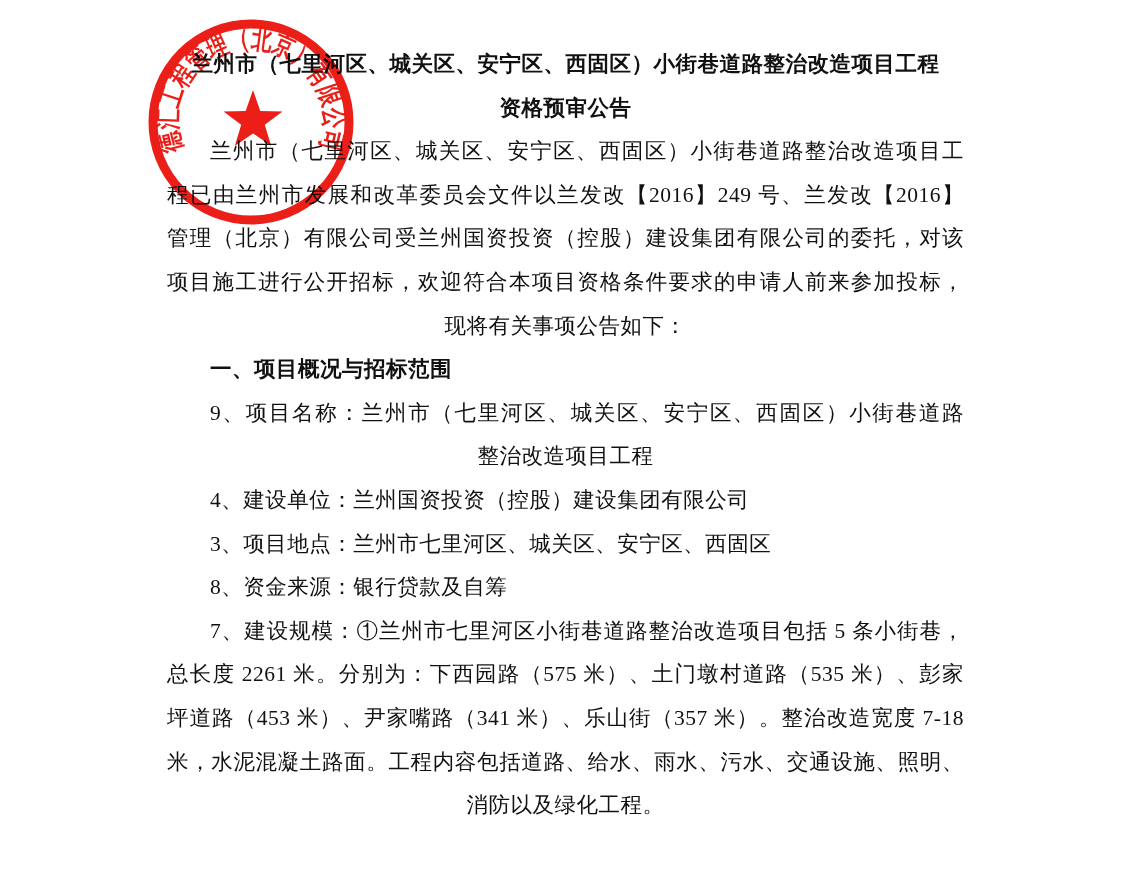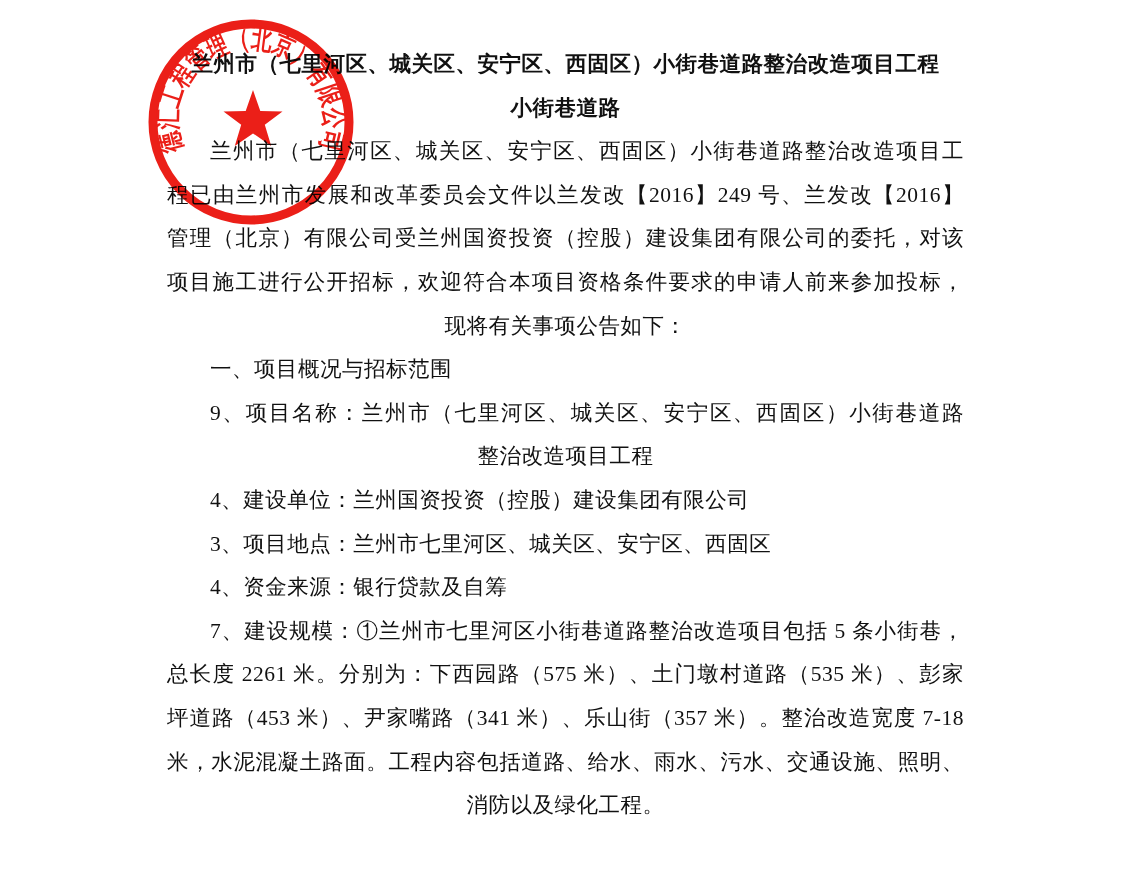--- a/index.html
+++ b/index.html
@@ -29,21 +29,21 @@
     letter-spacing: 0.5px;
     white-space: nowrap;
     overflow: visible;
   }
   .role-title {
     font-weight: bold;
     text-align: center;
     white-space: normal;
   }
   .role-heading {
-    font-weight: normal;
+    font-weight: bold;
     text-indent: 43px;
   }
   .role-para-start-just {
     text-indent: 43px;
     text-align: justify;
     text-align-last: justify;
     text-justify: inter-character;
     white-space: normal;
   }
   .role-para-just {
@@ -81,32 +81,32 @@
     </defs>
     <circle cx="111" cy="112" r="98" fill="none" stroke-width="9" class="seal-ink" stroke="#ea120b"></circle>
     <polygon class="seal-ink-fill" points="113,80 120.3,101 142.5,101.4 124.8,114.8 131.2,136.1 113,123.4 94.8,136.1 101.2,114.8 83.5,101.4 105.7,101" fill="#ea120b"></polygon>
     <text font-size="27" font-weight="bold" class="seal-ink-fill" font-family="Liberation Serif, DejaVu Serif, serif" fill="#ea120b">
       <textPath href="#sealArc" startOffset="0" textLength="288" lengthAdjust="spacingAndGlyphs">德汇工程管理（北京）有限公司</textPath>
     </text>
   </svg>
 
   <div class="doc">
       <div class="line role-title">兰州市（七里河区、城关区、安宁区、西固区）小街巷道路整治改造项目工程</div>
-      <div class="line role-title">小街巷道路</div>
+      <div class="line role-title">资格预审公告</div>
       <div class="line role-para-start-just">兰州市（七里河区、城关区、安宁区、西固区）小街巷道路整治改造项目工</div>
       <div class="line role-para-just">程已由兰州市发展和改革委员会文件以兰发改【2016】249 号、兰发改【2016】</div>
       <div class="line role-para-just">管理（北京）有限公司受兰州国资投资（控股）建设集团有限公司的委托，对该</div>
       <div class="line role-para-just">项目施工进行公开招标，欢迎符合本项目资格条件要求的申请人前来参加投标，</div>
       <div class="line role-para-end">现将有关事项公告如下：</div>
       <div class="line role-heading">一、项目概况与招标范围</div>
       <div class="line role-para-start-just">9、项目名称：兰州市（七里河区、城关区、安宁区、西固区）小街巷道路</div>
       <div class="line role-para-end">整治改造项目工程</div>
       <div class="line role-para-start">4、建设单位：兰州国资投资（控股）建设集团有限公司</div>
       <div class="line role-para-start">3、项目地点：兰州市七里河区、城关区、安宁区、西固区</div>
-      <div class="line role-para-start">4、资金来源：银行贷款及自筹</div>
+      <div class="line role-para-start">8、资金来源：银行贷款及自筹</div>
       <div class="line role-para-start-just">7、建设规模：①兰州市七里河区小街巷道路整治改造项目包括 5 条小街巷，</div>
       <div class="line role-para-just">总长度 2261 米。分别为：下西园路（575 米）、土门墩村道路（535 米）、彭家</div>
       <div class="line role-para-just">坪道路（453 米）、尹家嘴路（341 米）、乐山街（357 米）。整治改造宽度 7-18</div>
       <div class="line role-para-just">米，水泥混凝土路面。工程内容包括道路、给水、雨水、污水、交通设施、照明、</div>
       <div class="line role-para-end">消防以及绿化工程。</div>
     </div>
 
 </div>
 
 </body></html>

